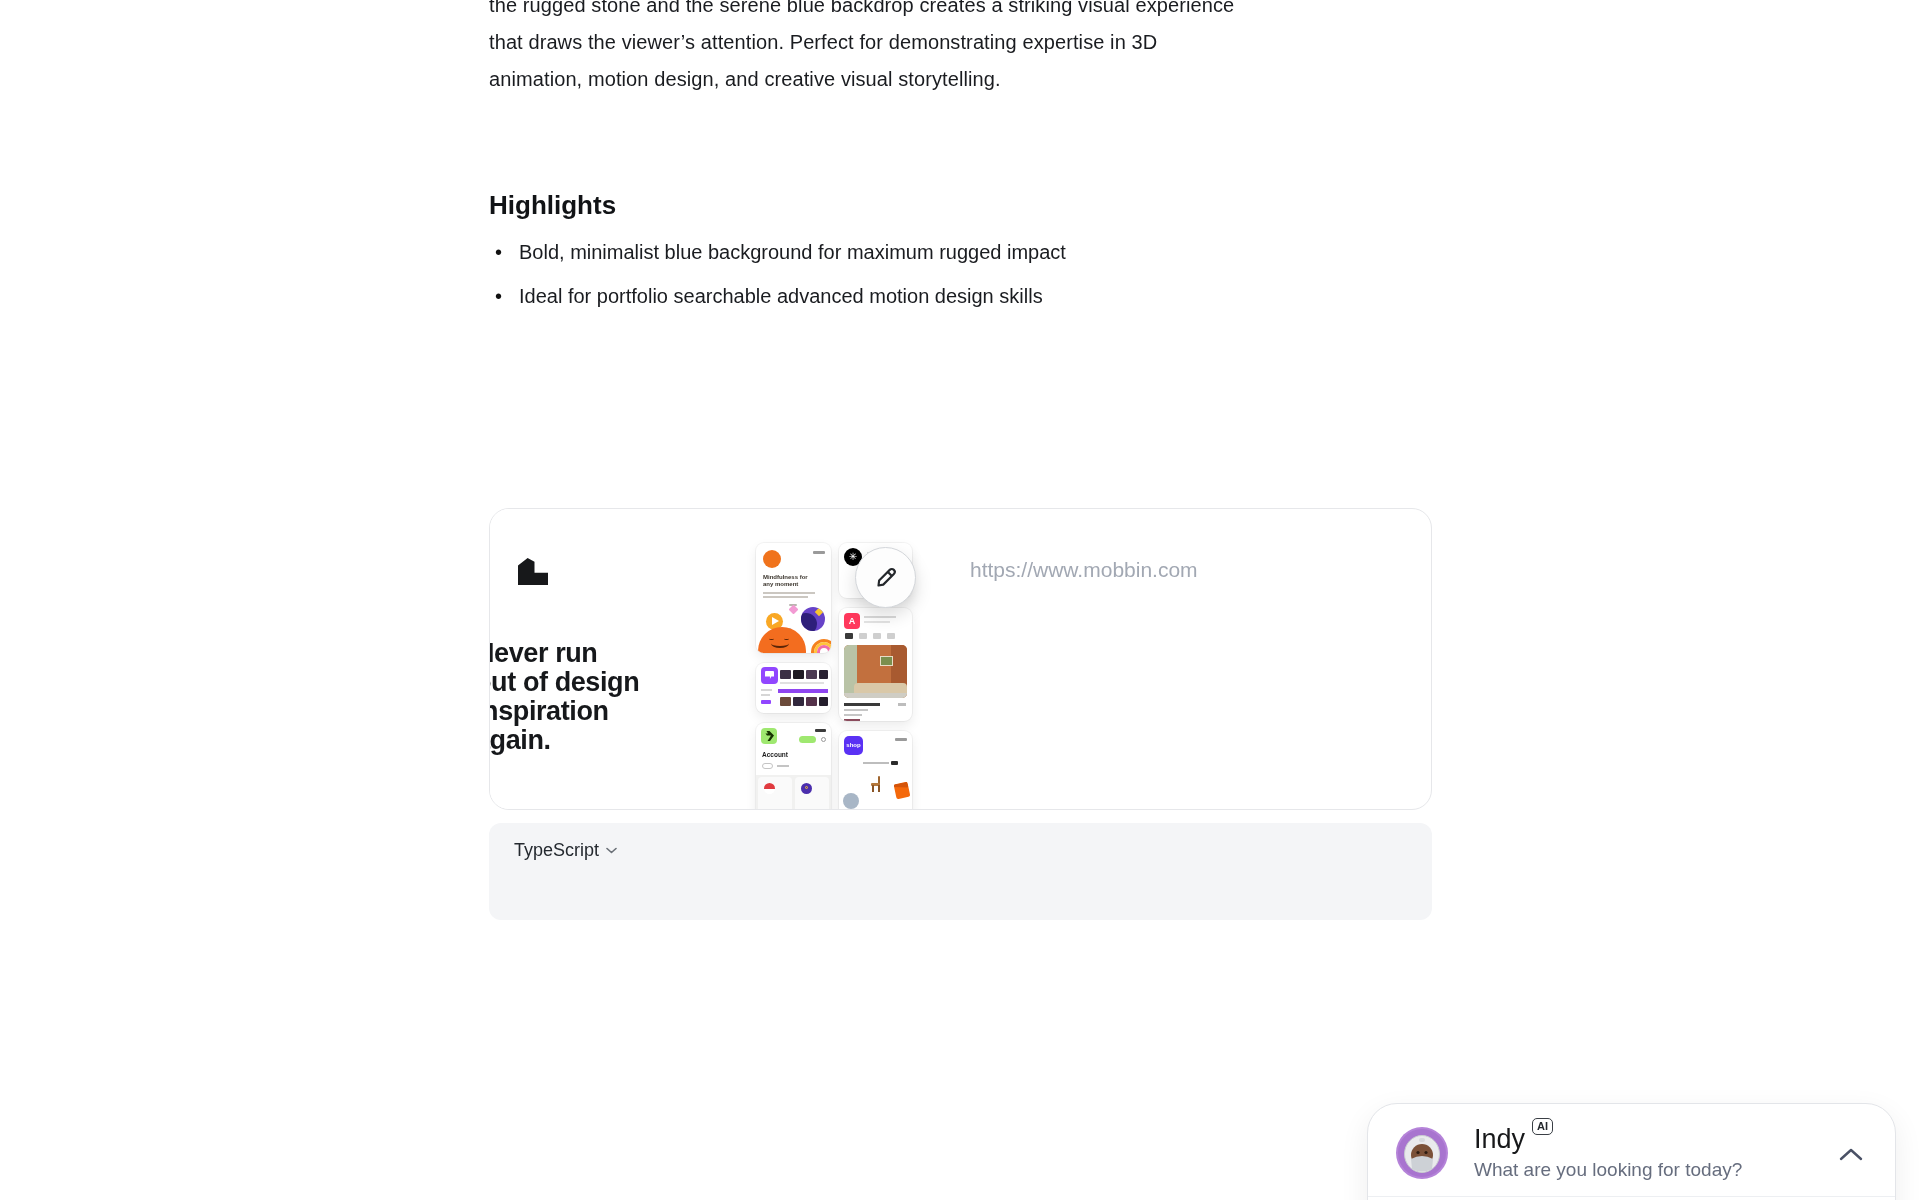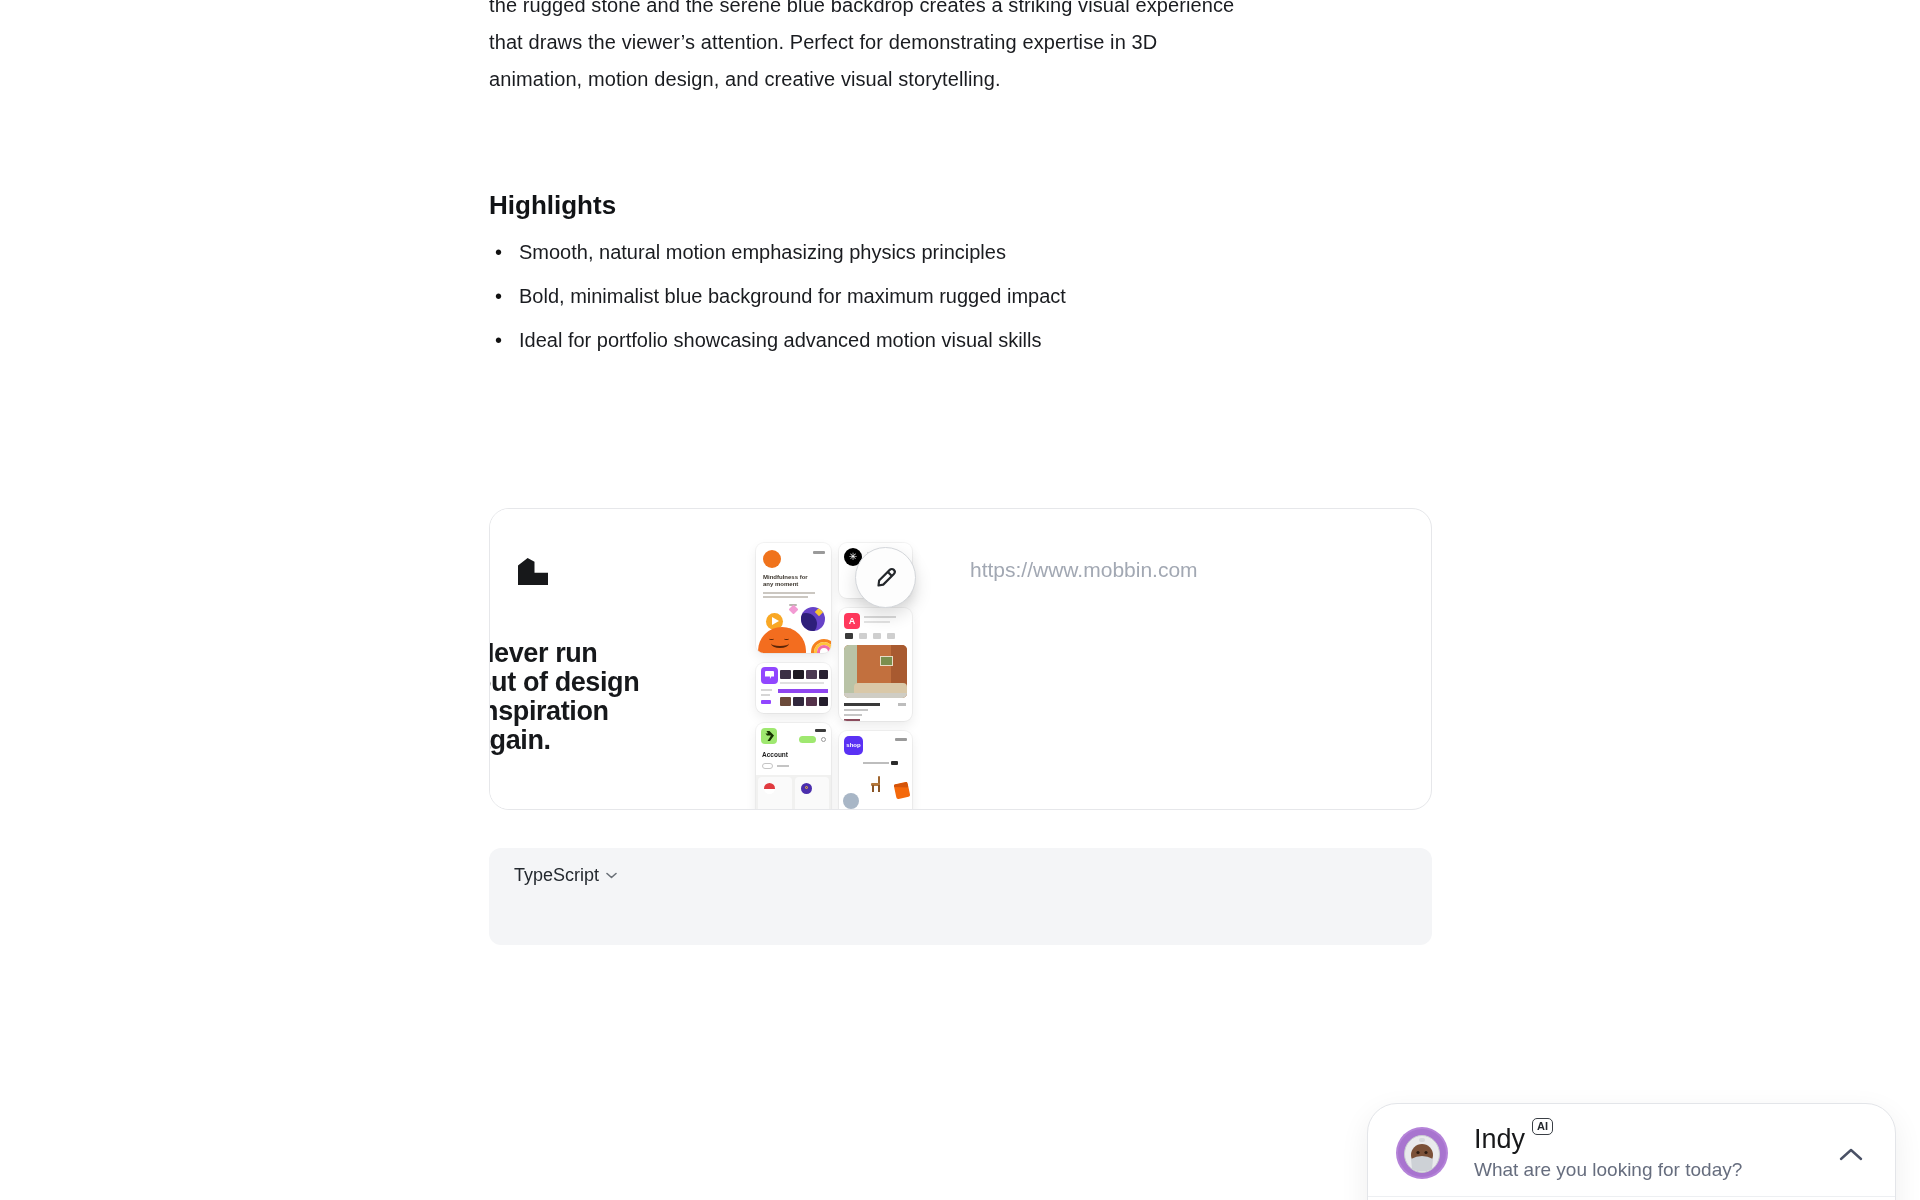--- a/index.html
+++ b/index.html
@@ -41,21 +41,21 @@
   .magnifier { position:absolute; left:365px; top:38px; width:61px; height:61px; border-radius:50%;
     background:#fdfdfd; border:1px solid #d3d6da; box-shadow:0 8px 18px rgba(0,0,0,0.14); z-index:5;
     display:flex; align-items:center; justify-content:center; }
 
   .card-text { padding:38px 46px 0 30px; }
   .card-title { font-size:28px; line-height:40px; font-weight:600; color:#15171a; letter-spacing:-0.2px; }
   .card-desc { margin-top:12px; font-size:21px; line-height:35px; color:#23272d; }
   .card-url { margin-top:11px; font-size:21px; color:#a2a8b3; }
 
   
-  .code-block { position:absolute; top:848px; left:0; width:943px; height:97px; background:#f4f5f7; border-radius:12px; }
+  .code-block { position:absolute; top:823px; left:0; width:943px; height:97px; background:#f4f5f7; border-radius:12px; }
   .lang-select { position:absolute; left:25px; top:17px; display:flex; align-items:center; gap:7px; cursor:pointer; }
   .lang-label { font-size:18px; font-weight:500; color:#24292f; }
 
   
   .chat-widget { position:absolute; left:1367px; top:1103px; width:529px; height:140px; background:#fff;
     border:1px solid #e3e5e9; border-radius:30px; box-shadow:0 10px 30px rgba(0,0,0,0.07); cursor:pointer; }
   .chat-inner { position:absolute; left:28px; top:20px; display:flex; align-items:center; }
   .chat-texts { margin-left:26px; }
   .chat-name-row { display:flex; align-items:flex-start; }
   .chat-name { font-size:27px; font-weight:500; color:#17181a; line-height:30px; }
@@ -69,23 +69,22 @@
 <body>
 
 <div class="content">
 
   <p class="para preline">the rugged stone and the serene blue backdrop creates a striking visual experience
 that draws the viewer’s attention. Perfect for demonstrating expertise in 3D
 animation, motion design, and creative visual storytelling.</p>
 
   <h3 class="hl-title">Highlights</h3>
   <ul class="hl-list">
-    <li>Smooth, natural motion emphasizing physics principles</li>
     <li>Bold, minimalist blue background for maximum rugged impact</li>
-    <li>Ideal for portfolio showcasing advanced motion visual skills</li>
+    <li>Ideal for portfolio searchable advanced motion design skills</li>
   </ul>
 
   <div class="link-card">
     <div class="card-image">
       <div class="mobbin-logo"></div>
       <div class="og-headline preline">Never run
 out of design
 inspiration
 again.</div>
 

